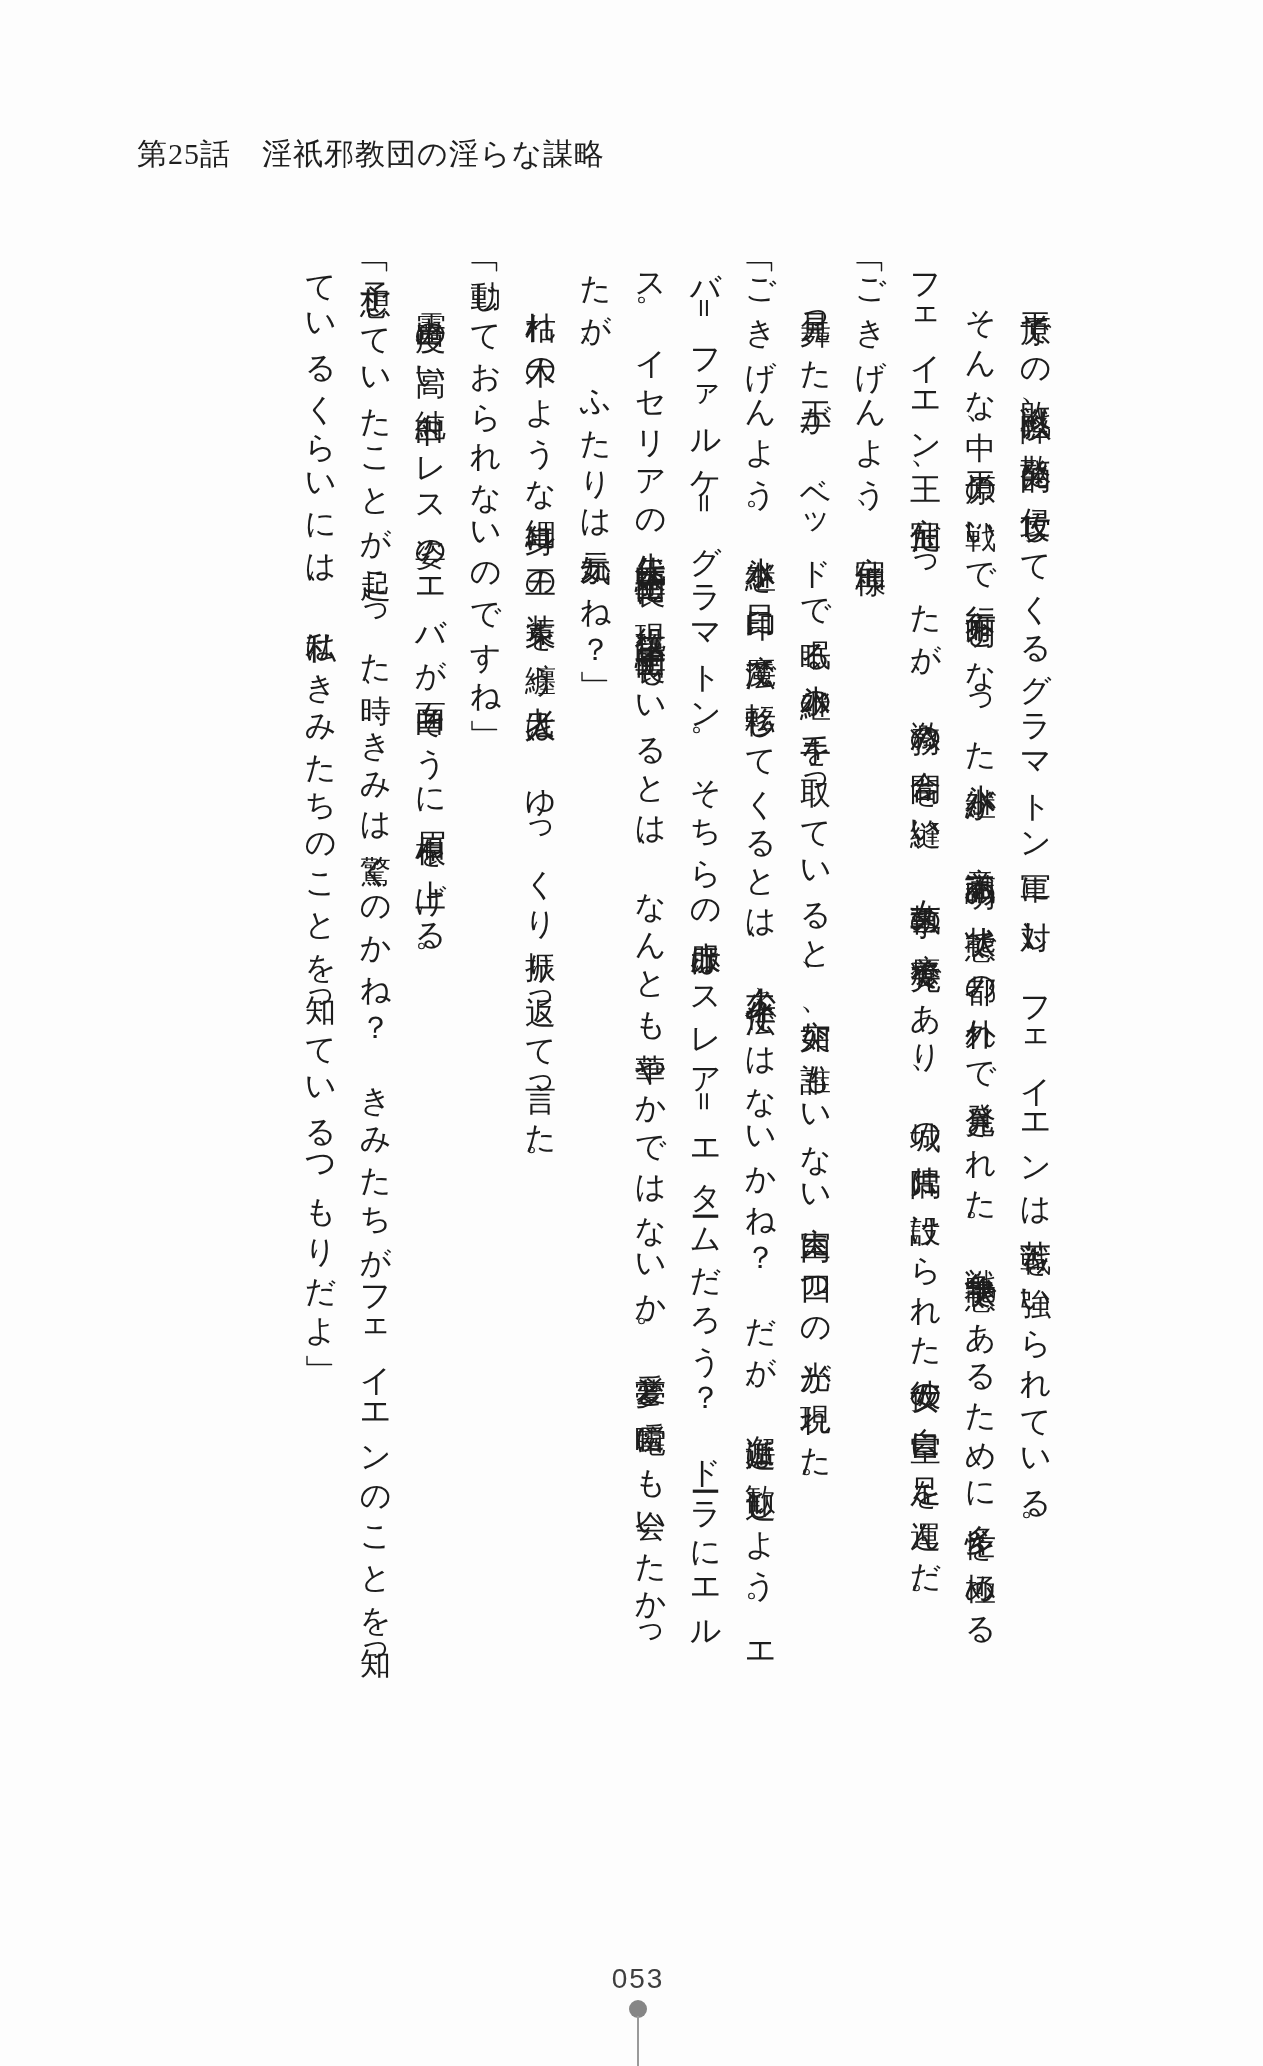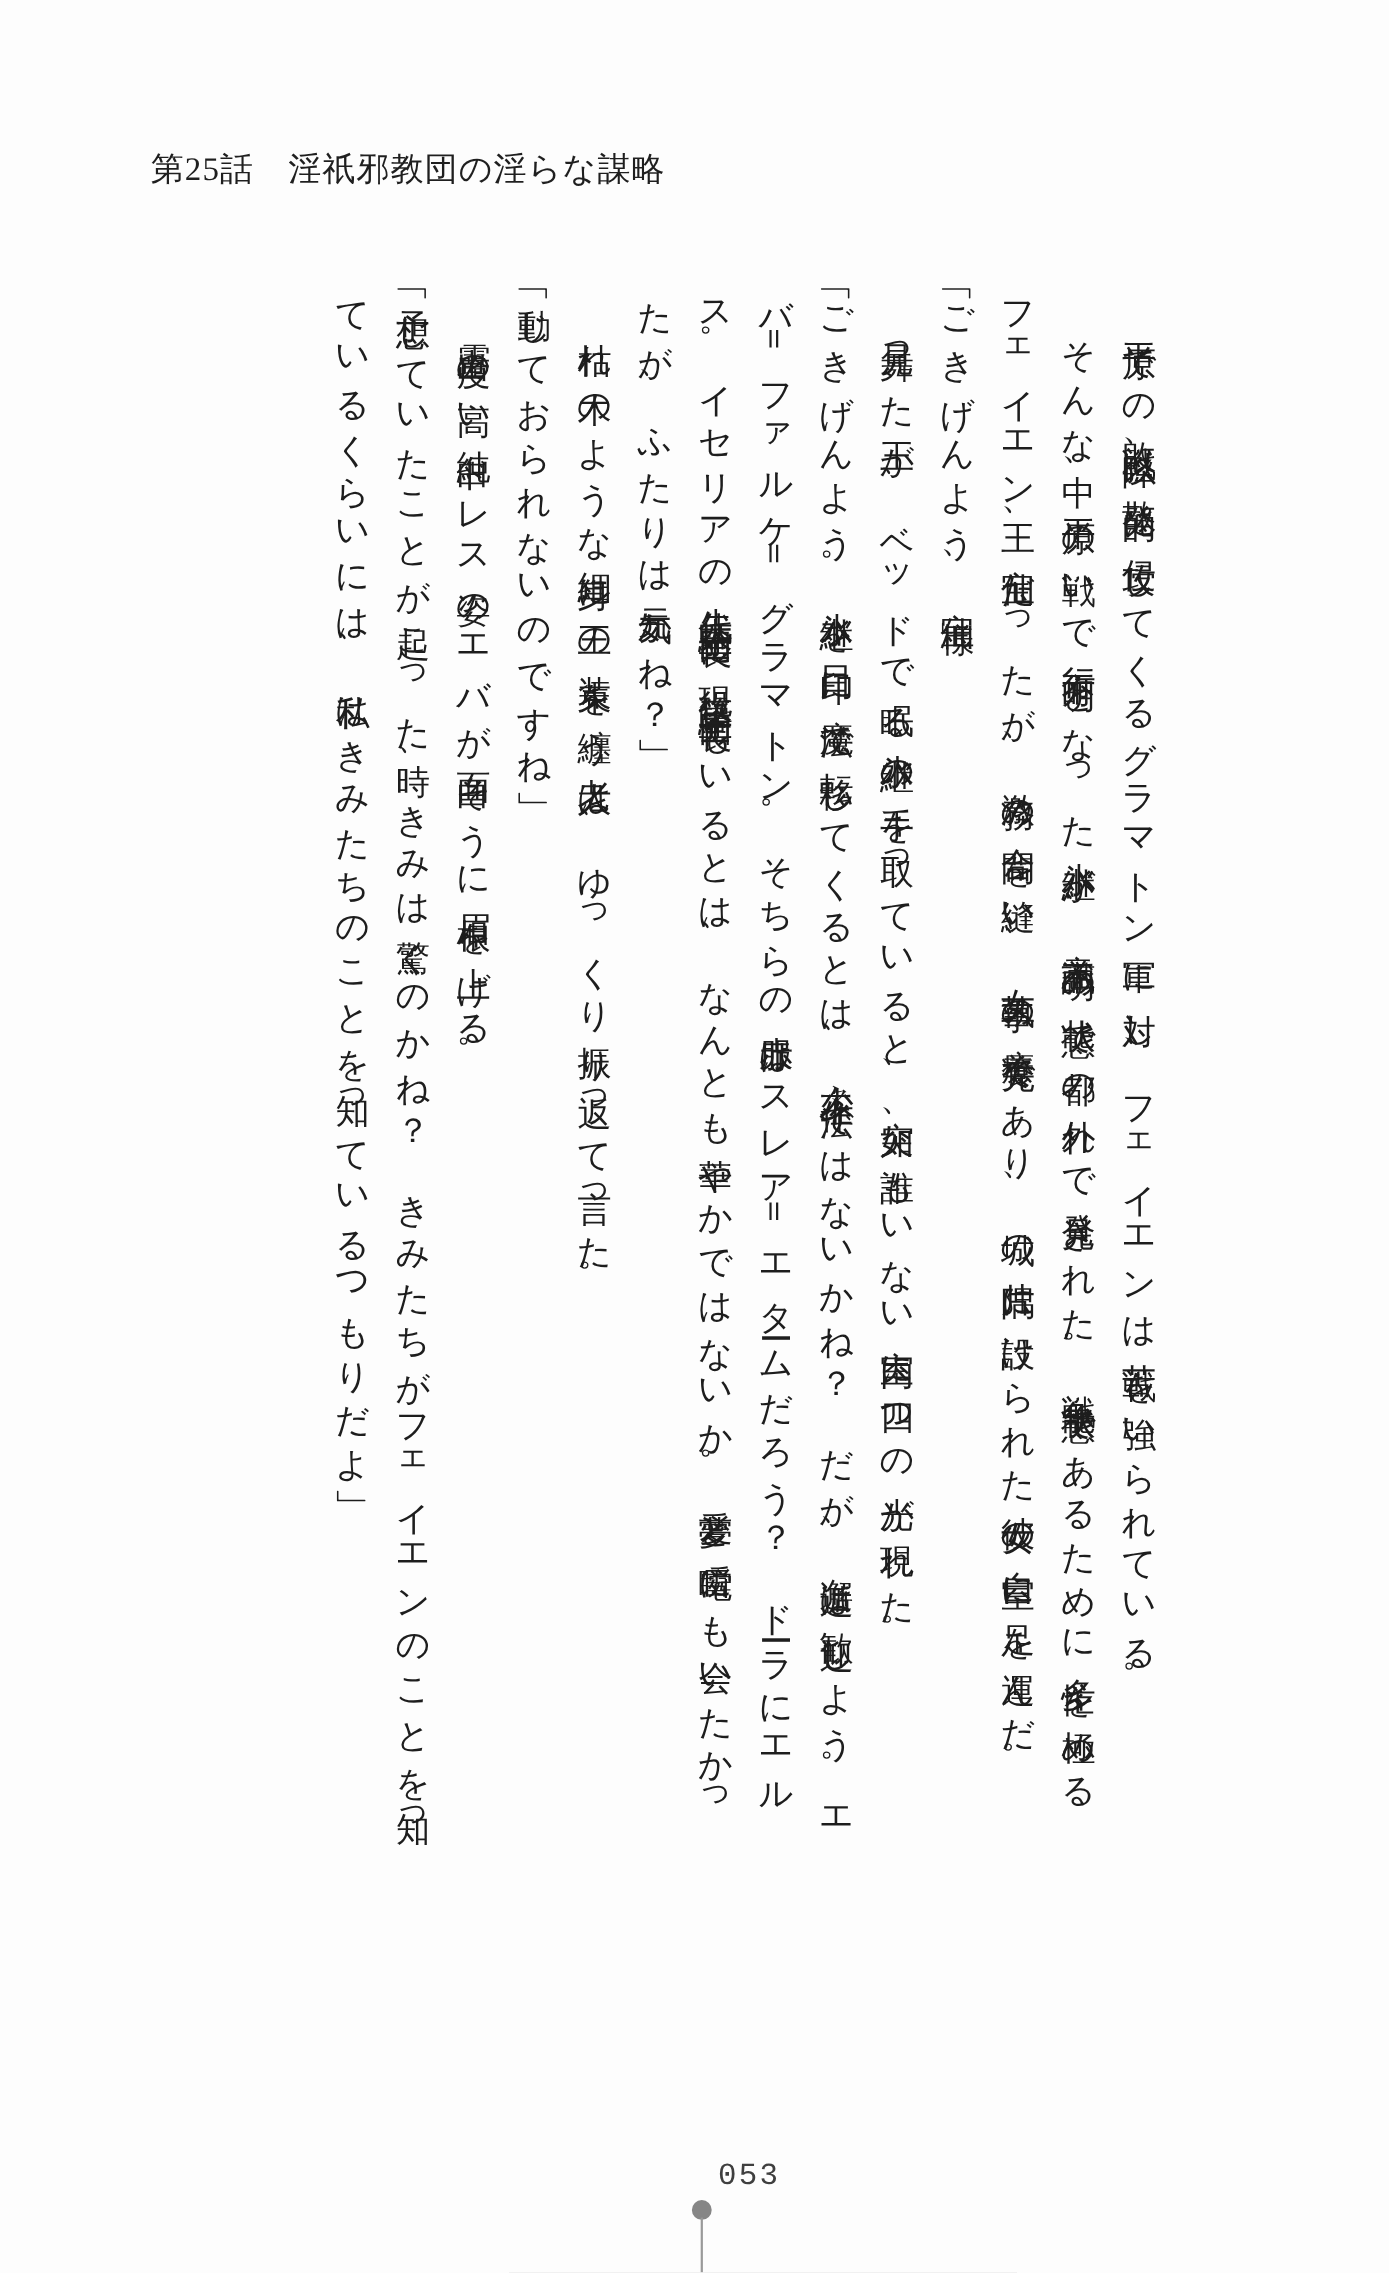--- a/index.html
+++ b/index.html
@@ -49,26 +49,25 @@
   .body-text p.indent {
     text-indent: 35px;       
   }
   
   .page-number {
     position: absolute;
     left: 606px;
     top: 1963px;
     width: 64px;
     text-align: center;
-    font-family: Liberation Mono, monospace;
+    font-family: Liberation Sans, sans-serif;
     font-size: 28px;
     font-weight: 400;
     letter-spacing: 2px;
     color: #3f3f3f;
-    margin-left: 43px;
   }
   
   .footer-dot {
     position: absolute;
     left: 629px;
     top: 2000px;
     width: 18px;
     height: 18px;
     border-radius: 50%;
     background: #868686;

